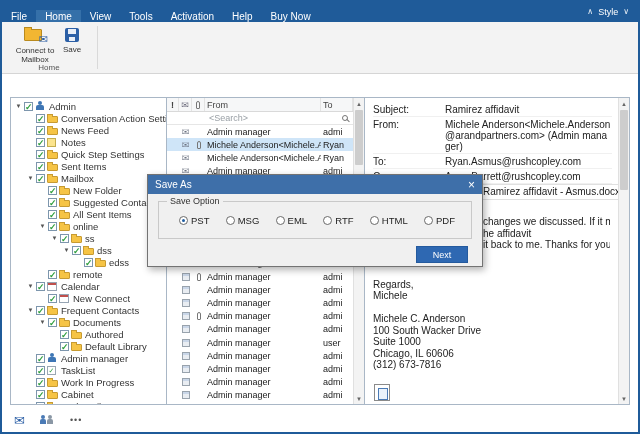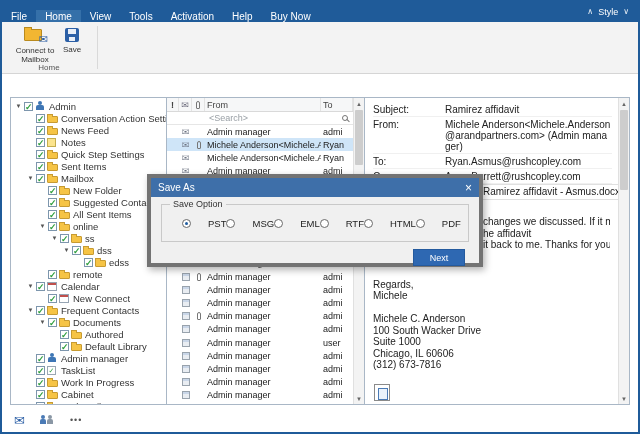--- a/index.html
+++ b/index.html
@@ -125,31 +125,31 @@
   .sb-mail { color:#2b5fa6; font-size:13px; line-height:13px; }
   .people { position:relative; width:15px; height:10px; }
   .people::before { content:""; position:absolute; left:1px; top:0; width:4px; height:4px;
                     border-radius:50%; background:#4a7ab5; box-shadow:7px 0 0 #8a97a5; }
   .people::after { content:""; position:absolute; left:0; top:4px; width:6px; height:5px;
                    border-radius:2px 2px 0 0; background:#4a7ab5; box-shadow:7px 0 0 #8a97a5; }
   .sb-more { color:#555; font-size:9px; letter-spacing:1px; }
 
   
   .dialog { position:absolute; left:145px; top:172px; width:336px; height:93px; background:#f0f0f0;
-            border:4px solid #737373; box-shadow:2px 3px 7px rgba(0,0,0,.3); z-index:50; }
+            border:1px solid #737373; box-shadow:2px 3px 7px rgba(0,0,0,.3); z-index:50; }
   .dlg-title { height:19px; background:var(--dialog_titlebar,#3e6fa9); color:#fff; display:flex;
                align-items:center; justify-content:space-between; padding:0 7px; font-size:10px; }
   .dlg-close { font-size:12px; line-height:12px; }
   .dlg-body { position:relative; height:76px; }
   .groupbox { position:absolute; left:10px; right:10px; top:7px; height:38px;
               border:1px solid #c9c9c9; }
   .gb-label { position:absolute; top:-6px; left:8px; background:#f0f0f0; padding:0 3px; font-size:9px;
               color:#333; }
   .radio-row { display:flex; justify-content:space-between; padding:13px 16px 0 20px; }
-  .radio-opt { display:flex; align-items:center; gap:17px; font-size:9.5px; color:#222; }
+  .radio-opt { display:flex; align-items:center; gap:3px; font-size:9.5px; color:#222; }
   .radio { width:9px; height:9px; border:1px solid #6a6a6a; border-radius:50%; background:#fff;
            position:relative; flex:none; }
   .radio.sel::after { content:""; position:absolute; left:2px; top:2px; width:3px; height:3px;
            border-radius:50%; background:#1f5da0; }
   .next-btn { position:absolute; right:14px; bottom:7px; width:52px; height:17px;
               background:var(--next_button,#2e68b2); color:#fff; border:1px solid #245a9e;
               font-size:9px; font-family:"Liberation Sans", sans-serif; }
 </style>
 </head>
 <body>

